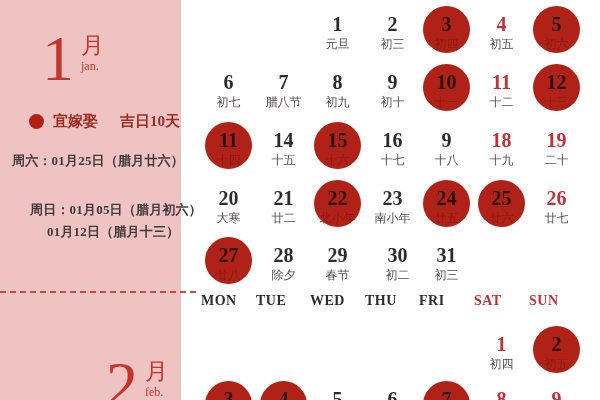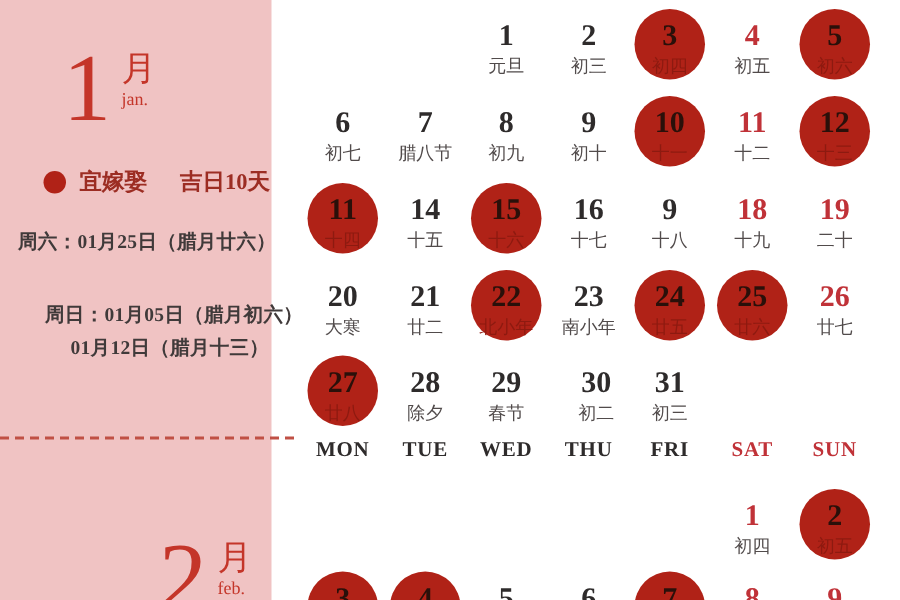--- a/index.html
+++ b/index.html
@@ -23,21 +23,21 @@
   .side-line{position:absolute;font-size:13px;font-weight:bold;color:#403a3a;white-space:nowrap;letter-spacing:0.2px;}
   .divider{position:absolute;left:0;top:291px;width:196px;height:0;border-top:2px dashed var(--divider);}
   .cell{position:absolute;width:55px;text-align:center;}
   .num{position:relative;font-size:20px;font-weight:bold;color:var(--ink);line-height:24px;z-index:2;}
   .lunar{position:relative;font-size:12px;color:var(--lunar-ink);line-height:15px;margin-top:1px;z-index:2;}
   .weekend .num{color:var(--weekend);}
   .circled .num{color:#2a100a;}
   .circled .lunar{color:var(--circle-lunar);}
   .circle{position:absolute;width:47px;height:47px;border-radius:50%;background:var(--circle);
     left:50%;margin-left:-23.5px;top:-6px;z-index:1;}
-  .wd{position:absolute;width:55px;text-align:center;font-size:14px;font-weight:bold;
+  .wd{position:absolute;width:55px;text-align:left;font-size:14px;font-weight:bold;
     color:var(--ink);letter-spacing:0.5px;}
   .wd.weekend{color:var(--weekend);}
   #calendar-grid,#weekday-row{position:absolute;left:0;top:0;width:600px;height:400px;}
 </style>
 </head>
 <body style="--pink: #f0c3c3; --circle: #b02217; --red-bright: #c43529; --weekend: #c03238; --legend: #9c2d23; --divider: #c05045; --ink: #2e2b2b; --lunar-ink: #514b4b; --circle-lunar: #8d1a10;">
 
 <div class="sidebar">
   <div class="month-block" style="left:42px;top:30px;">
     <div class="month-num">1</div>

